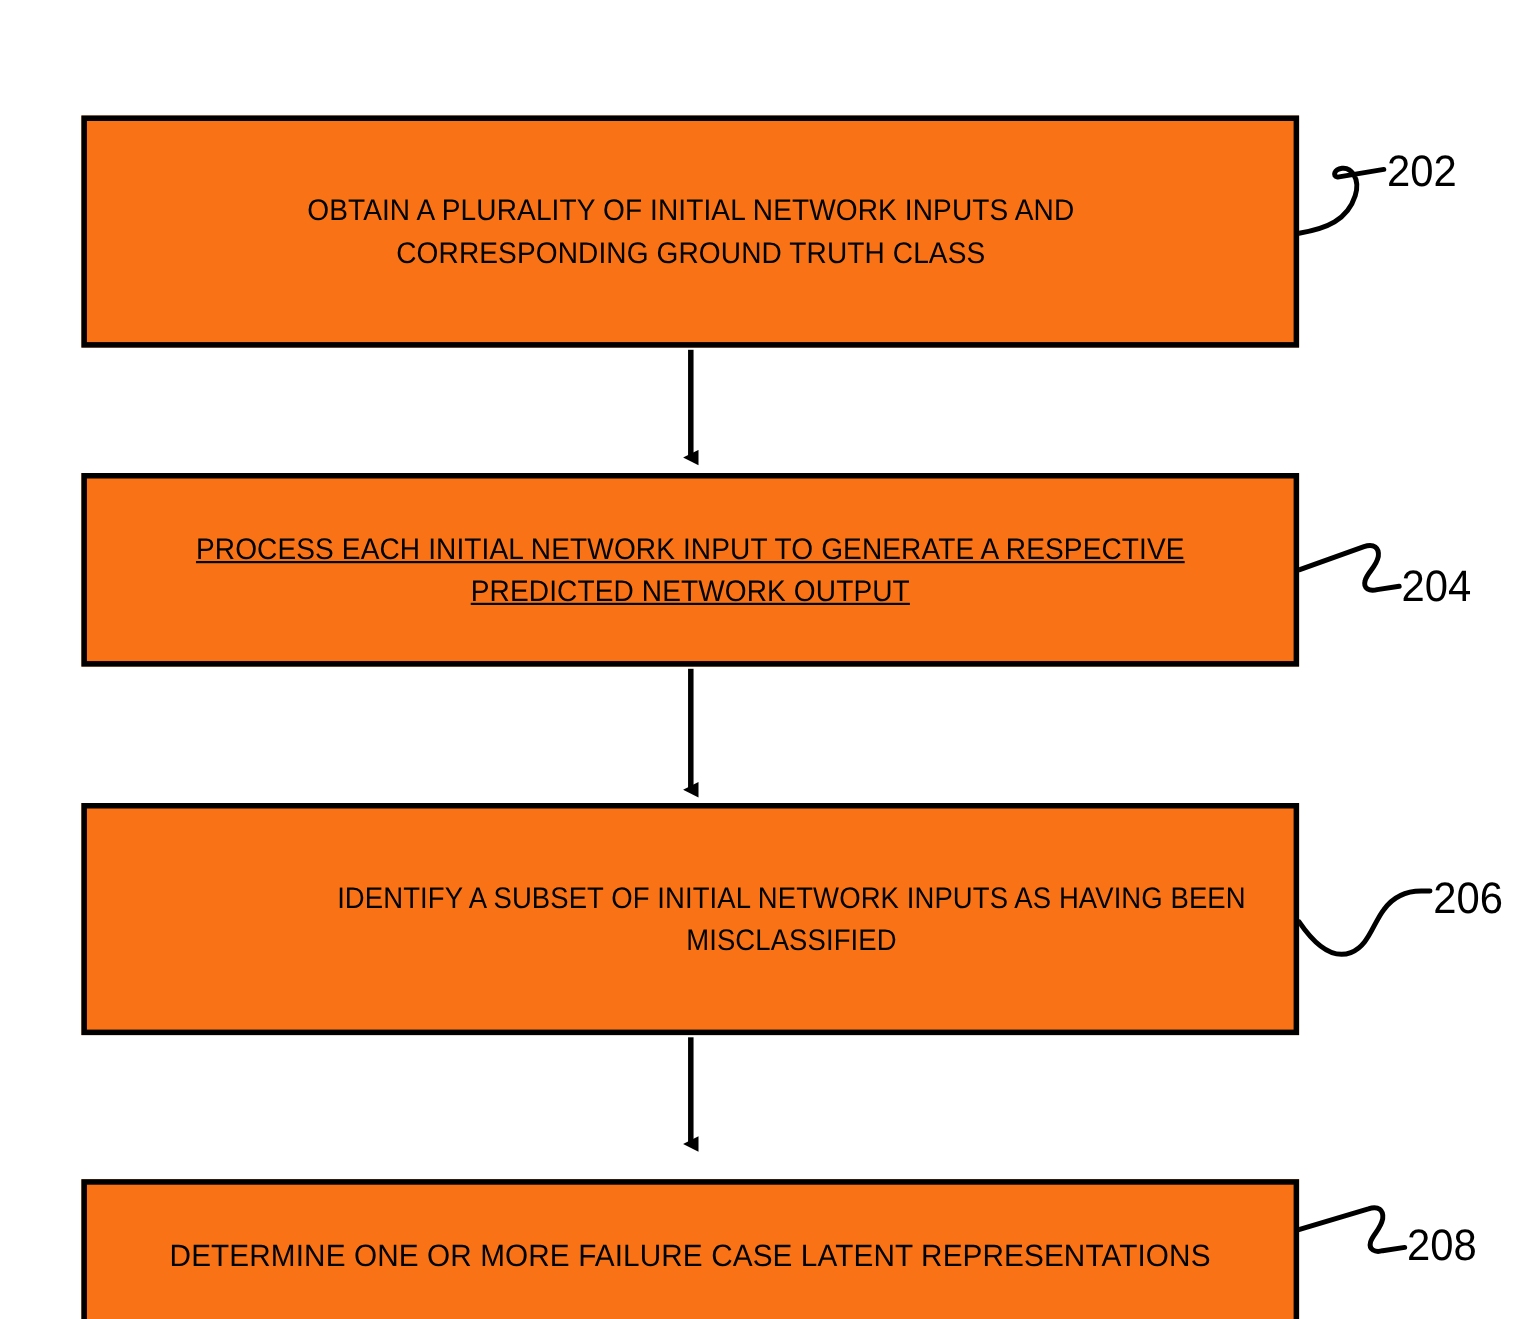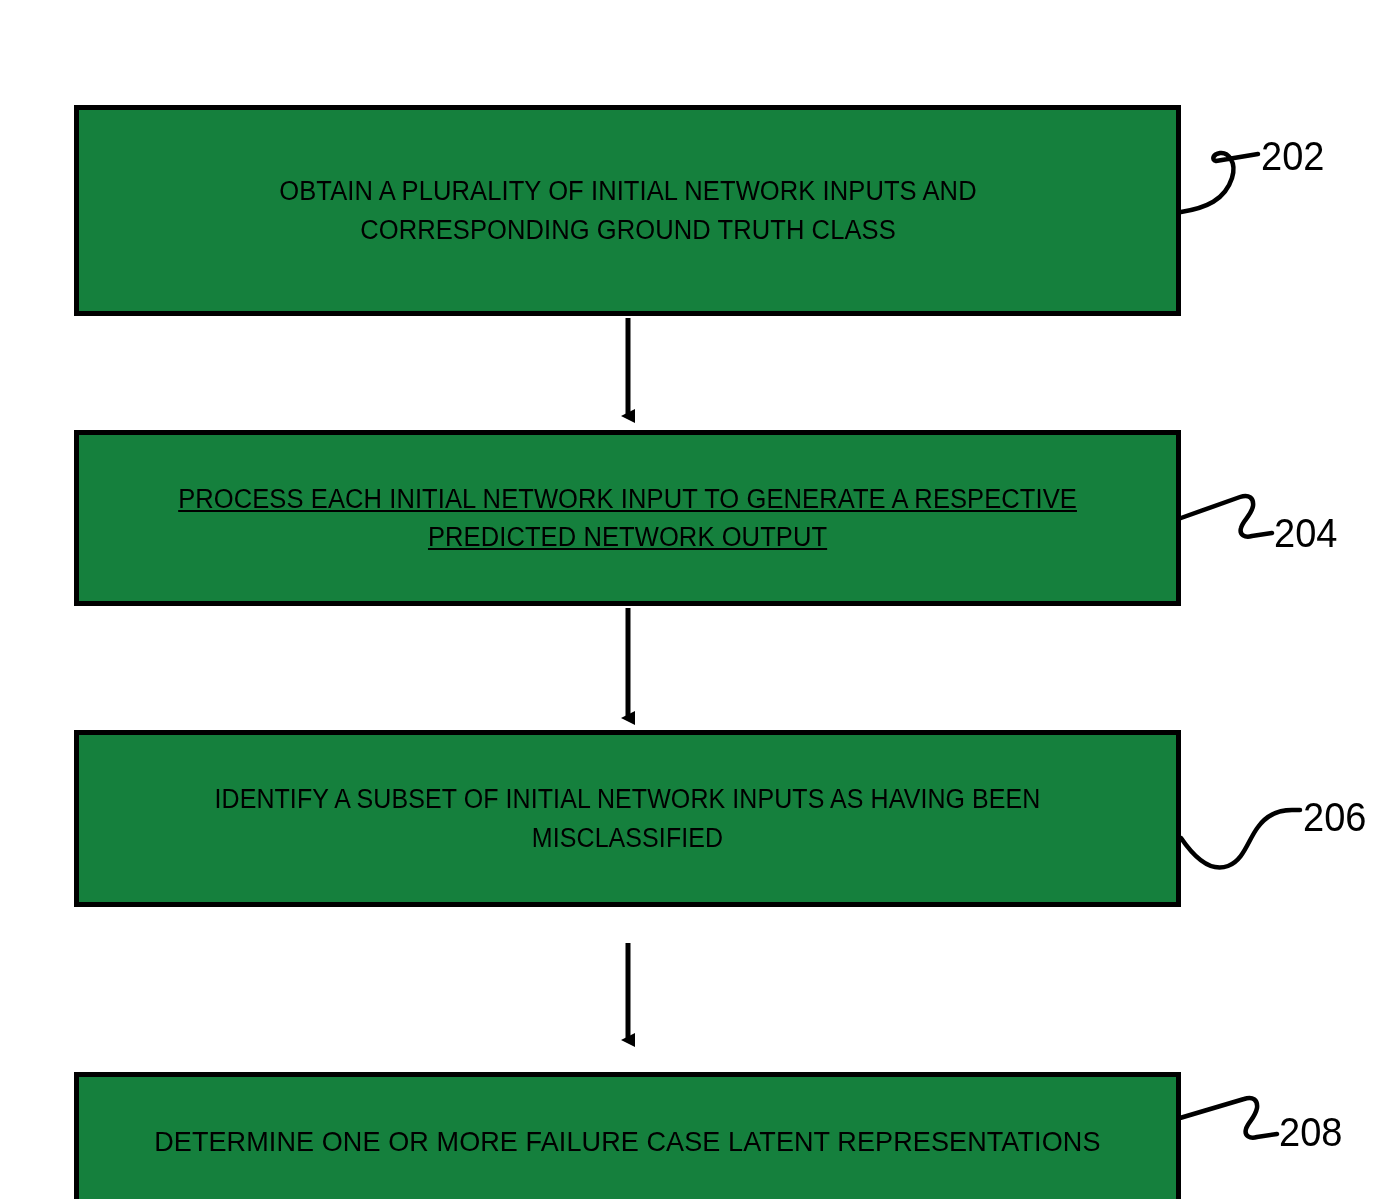--- a/index.html
+++ b/index.html
@@ -20,21 +20,21 @@
     left: 0;
     top: 0;
     width: 1390px;
     height: 1199px;
   }
 
   .flow-box {
     position: absolute;
     box-sizing: border-box;
     border: 5px solid #000000;
-    background: #15803d;
+    background: #f97316;
     display: flex;
     align-items: center;
     justify-content: center;
   }
 
   .flow-box-text {
     font-family: "Liberation Sans", "DejaVu Sans", sans-serif;
     font-size: 27px;
     line-height: 1.42;
     letter-spacing: 0.1px;
@@ -42,21 +42,21 @@
     text-align: center;
     text-transform: uppercase;
     transform: scaleX(0.90);
     transform-origin: center center;
     white-space: pre-line;
     padding: 0 10px;
   }
 
   #box-202 { left: 74px;  top: 105px;  width: 1107px; height: 211px; }
   #box-204 { left: 74px;  top: 430px;  width: 1107px; height: 176px; text-decoration: underline; }
-  #box-206 { left: 74px;  top: 730px;  width: 1107px; height: 177px; }
+  #box-206 { left: 74px;  top: 730px;  width: 1107px; height: 211px; justify-content: flex-end; }
   #box-208 { left: 74px;  top: 1072px; width: 1107px; height: 140px; }
 
   #box-204 .flow-box-text { transform: scaleX(0.945); }
   #box-206 .flow-box-text { transform: scaleX(0.925); }
   #box-208 .flow-box-text { transform: scaleX(0.965); font-size: 28px; }
   #box-202 .flow-box-text { transform: scaleX(0.945); }
 
   .ref-label {
     position: absolute;
     font-family: "Liberation Sans", "DejaVu Sans", sans-serif;

